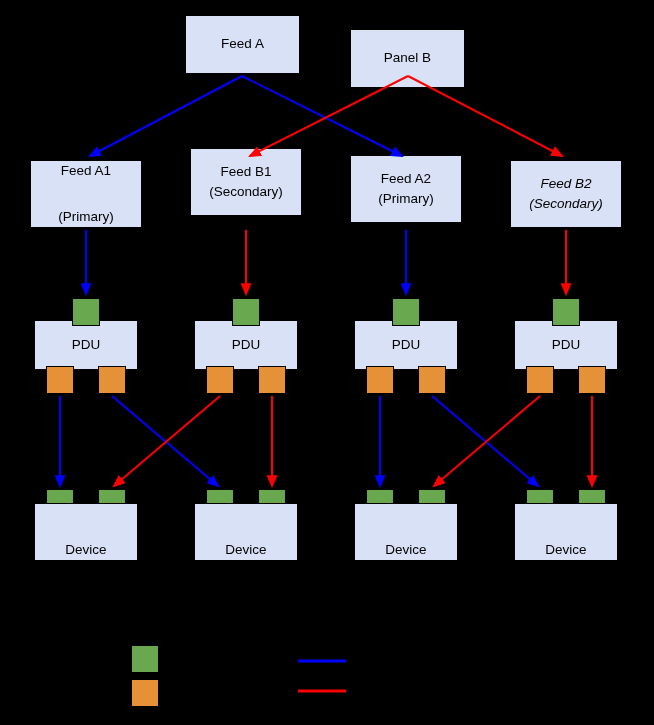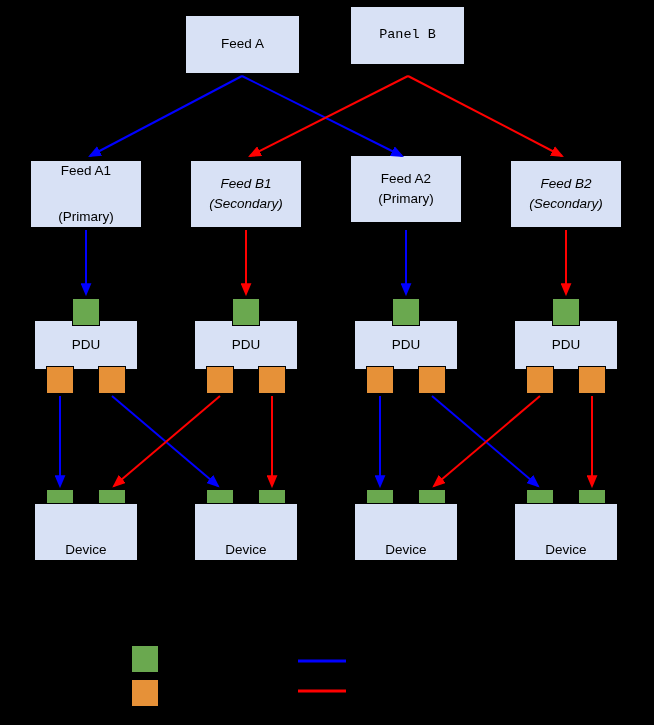--- a/index.html
+++ b/index.html
@@ -32,29 +32,29 @@
   .fill-red    { fill:var(--red,#ff0000); }
 </style>
 </head>
 <body>
 
 <div class="canvas">
 
   <div class="box" style="left:185px; top:15px; width:115px; height:59px;">
     <span>Feed A</span>
   </div>
-  <div class="box" style="left:350px; top:6px; width:115px; height:59px;font-family:Liberation Mono, monospace;">
+  <div class="box" style="left:350px; top:29px; width:115px; height:59px;">
     <span>Panel B</span>
   </div>
 
   <div class="box" style="left:30px; top:160px; width:112px; height:68px;justify-content:space-between;">
     <span>Feed A1</span>
     <span>(Primary)</span>
   </div>
-  <div class="box" style="left:190px; top:160px; width:112px; height:68px;font-style:italic;">
+  <div class="box" style="left:190px; top:148px; width:112px; height:68px;">
     <span>Feed B1</span>
     <span>(Secondary)</span>
   </div>
   <div class="box" style="left:350px; top:155px; width:112px; height:68px;">
     <span>Feed A2</span>
     <span>(Primary)</span>
   </div>
   <div class="box" style="left:510px; top:160px; width:112px; height:68px;font-style:italic;">
     <span>Feed B2</span>
     <span>(Secondary)</span>

